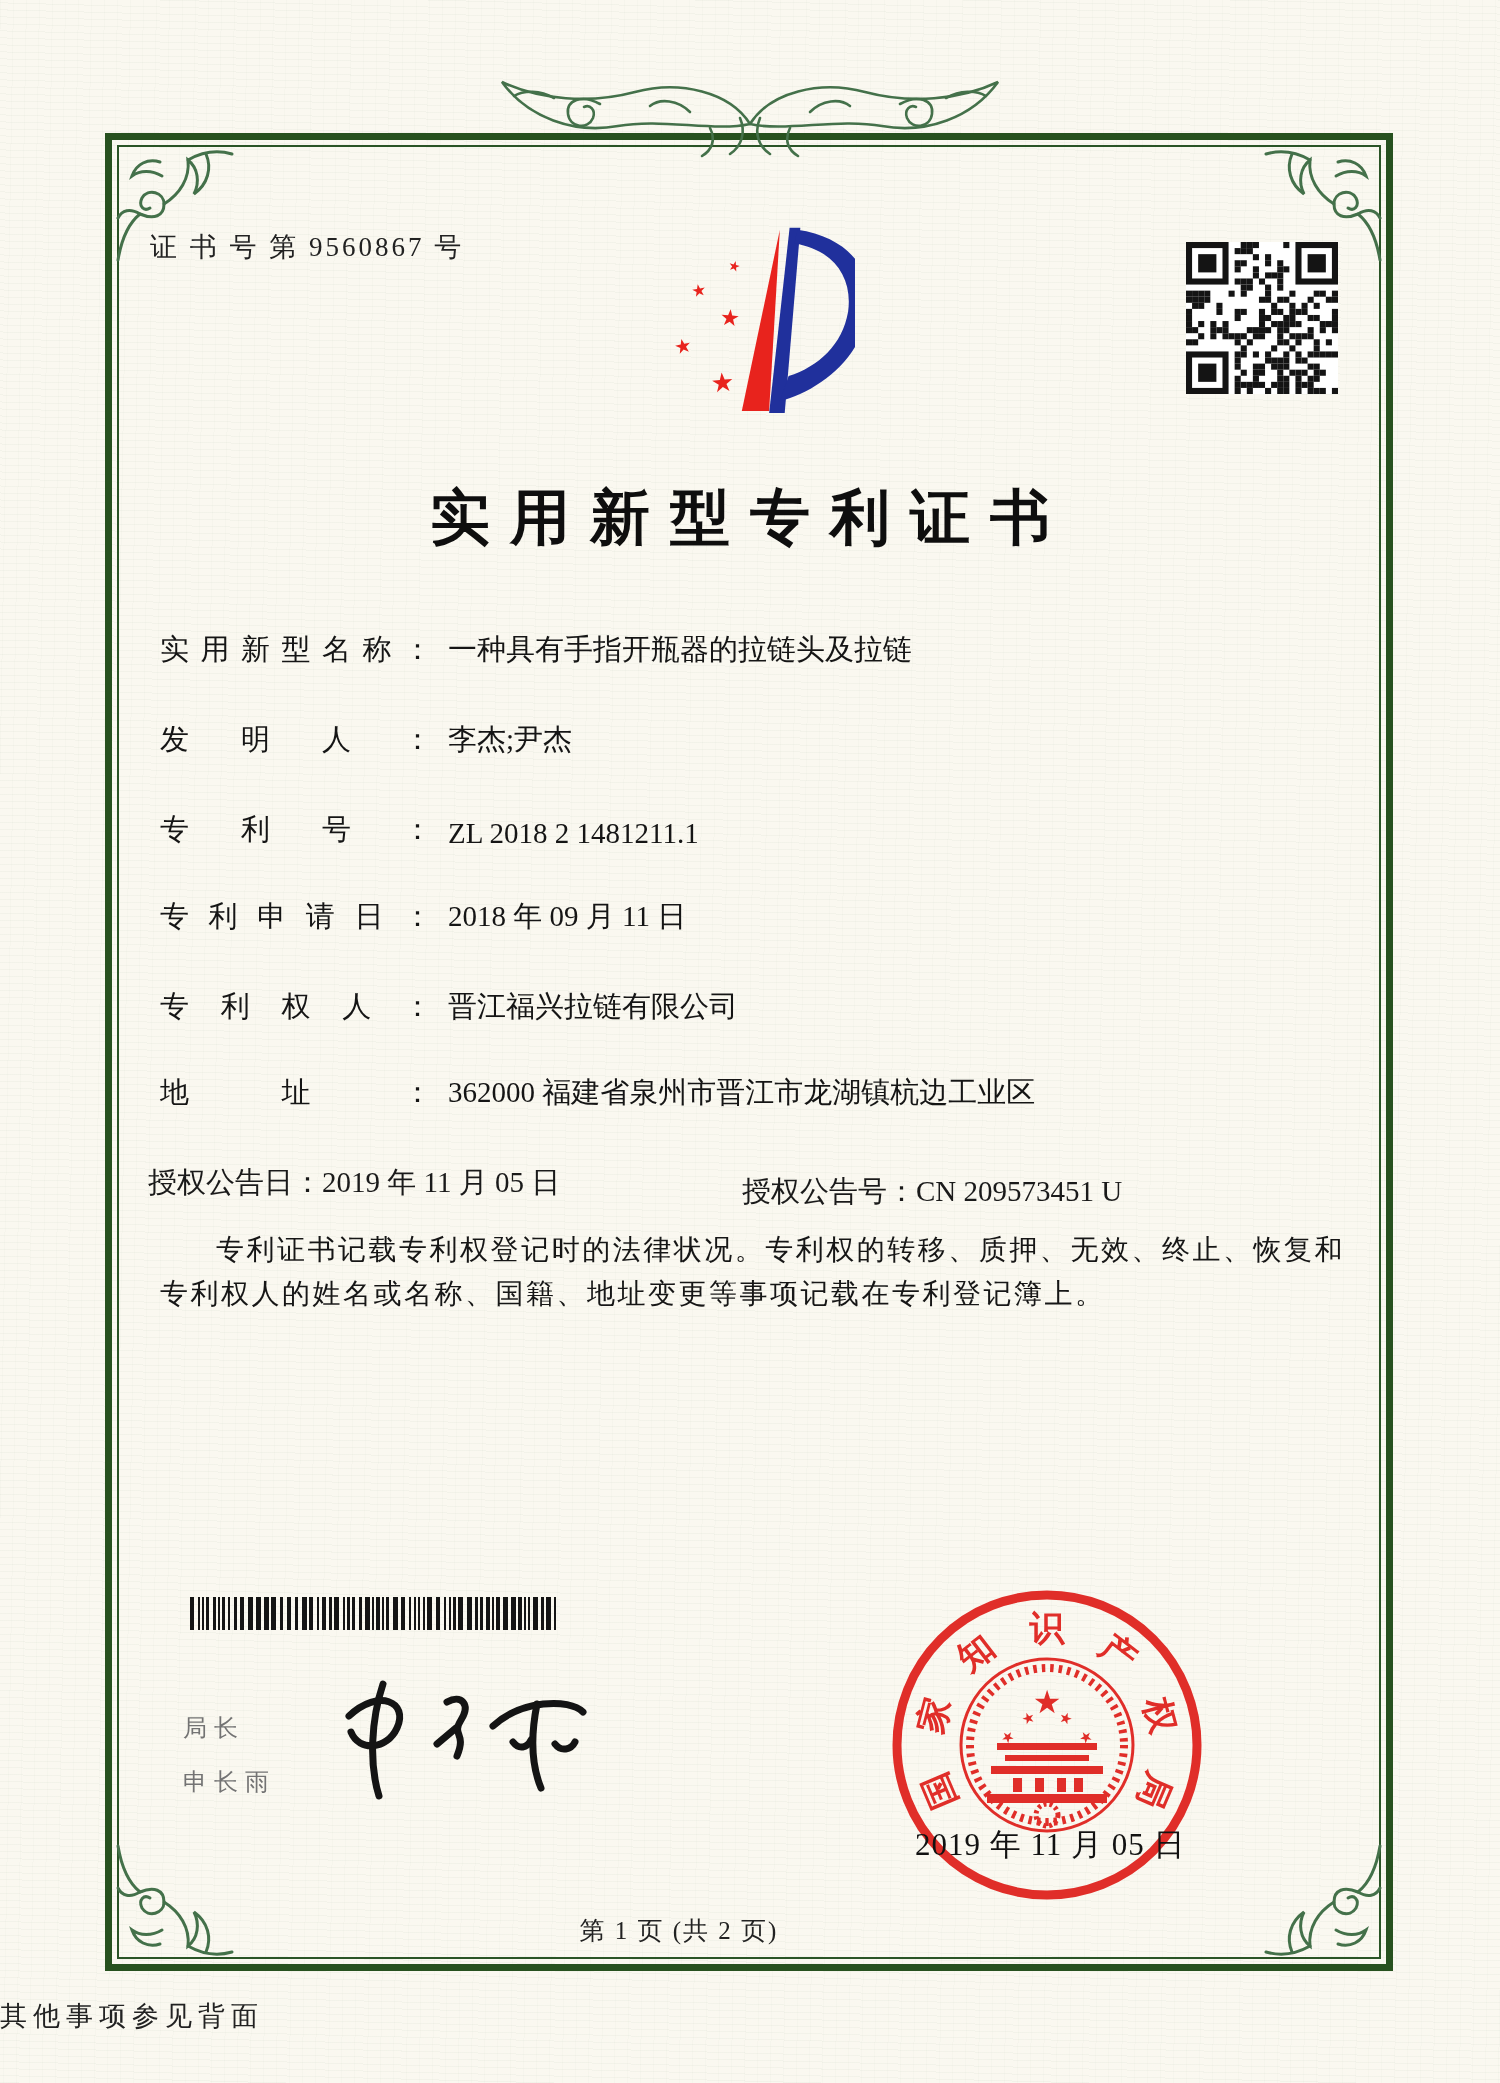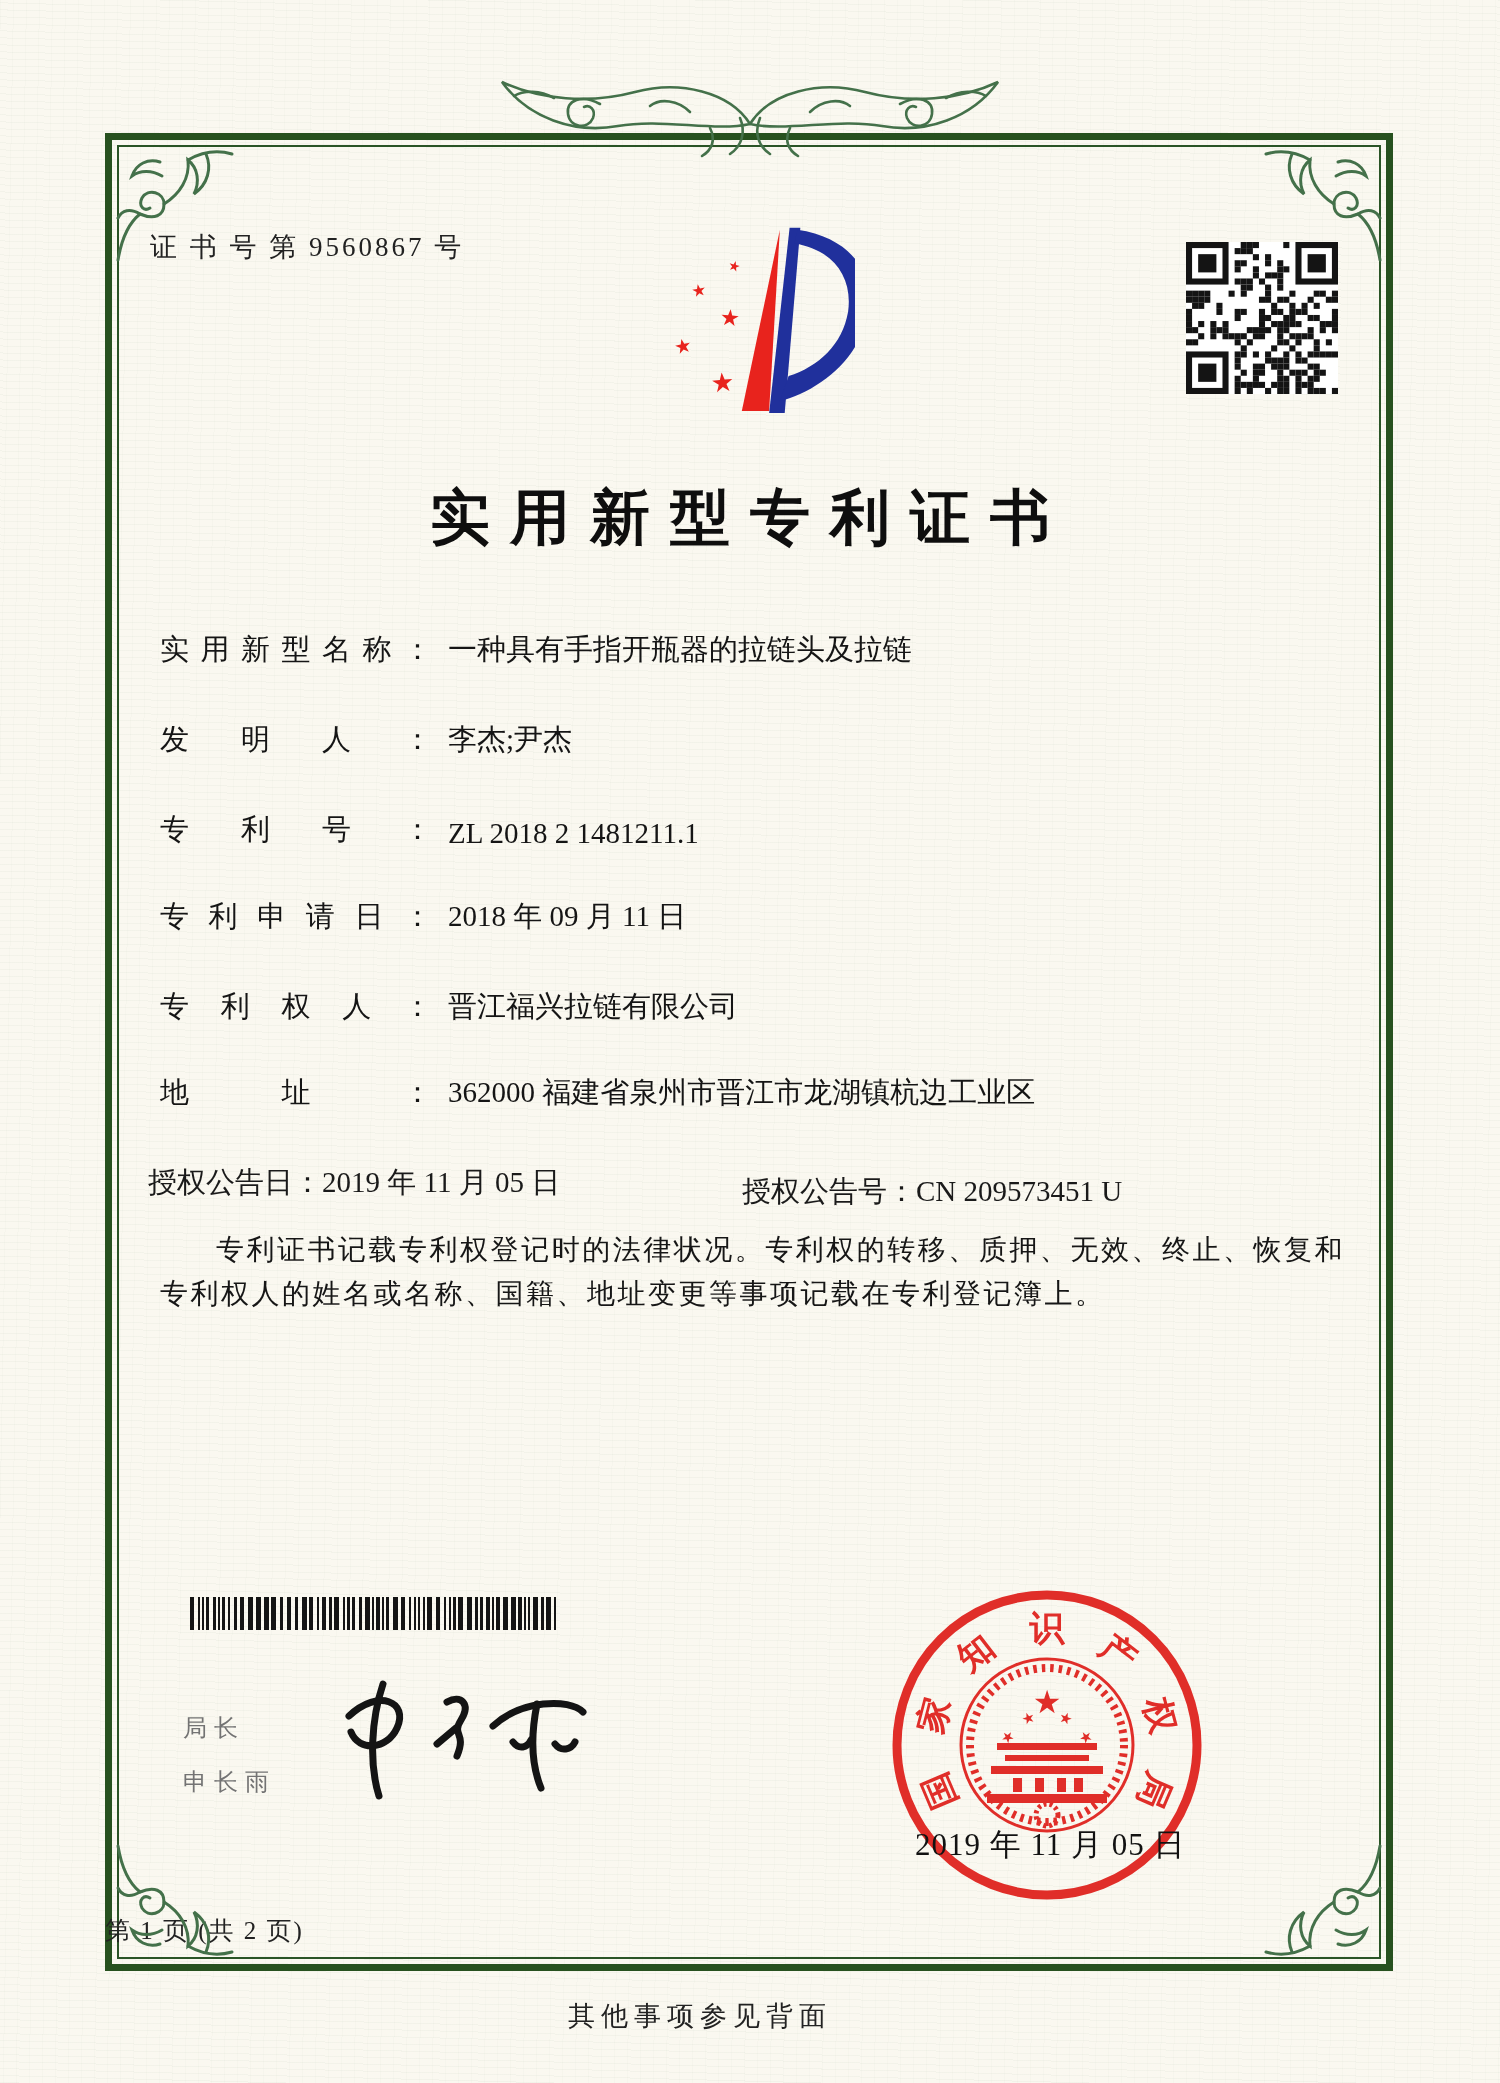--- a/index.html
+++ b/index.html
@@ -33,22 +33,22 @@
   .fvalue{margin-left:16px;}
   .grant-left{left:148px;top:1163px;font-size:29px;}
   .grant-right{left:742px;top:1163px;font-size:29px;margin-top:9px;}
   .paras{
     left:160px;top:1228px;width:1185px;font-size:28px;line-height:44px;
     letter-spacing:2.5px;text-align:justify;color:#161616;
   }
   .paras p{margin:0;text-indent:2em;}
   .officer{left:183px;font-size:24px;letter-spacing:7px;color:#737373;}
   .seal-date{left:915px;top:1824px;font-size:31px;letter-spacing:1px;color:#121212;z-index:6;}
-  .page-foot{left:105px;top:1914px;width:1116px;text-align:left;font-size:25px;letter-spacing:2px;color:#222;}
-  .back-note{left:0;top:1998px;width:1400px;text-align:center;font-size:27px;letter-spacing:6px;color:#222;}
+  .page-foot{left:105px;top:1914px;width:1116px;text-align:center;font-size:25px;letter-spacing:2px;color:#222;padding-left:16px;}
+  .back-note{left:0;top:1998px;width:1400px;text-align:left;font-size:27px;letter-spacing:6px;color:#222;}
   svg{display:block;}
   .orn{position:absolute;z-index:2;}
 </style>
 </head>
 <body>
 
 <div id="paper-texture"></div>
 
 <div id="frame">
   <div id="frame-inner"></div>

